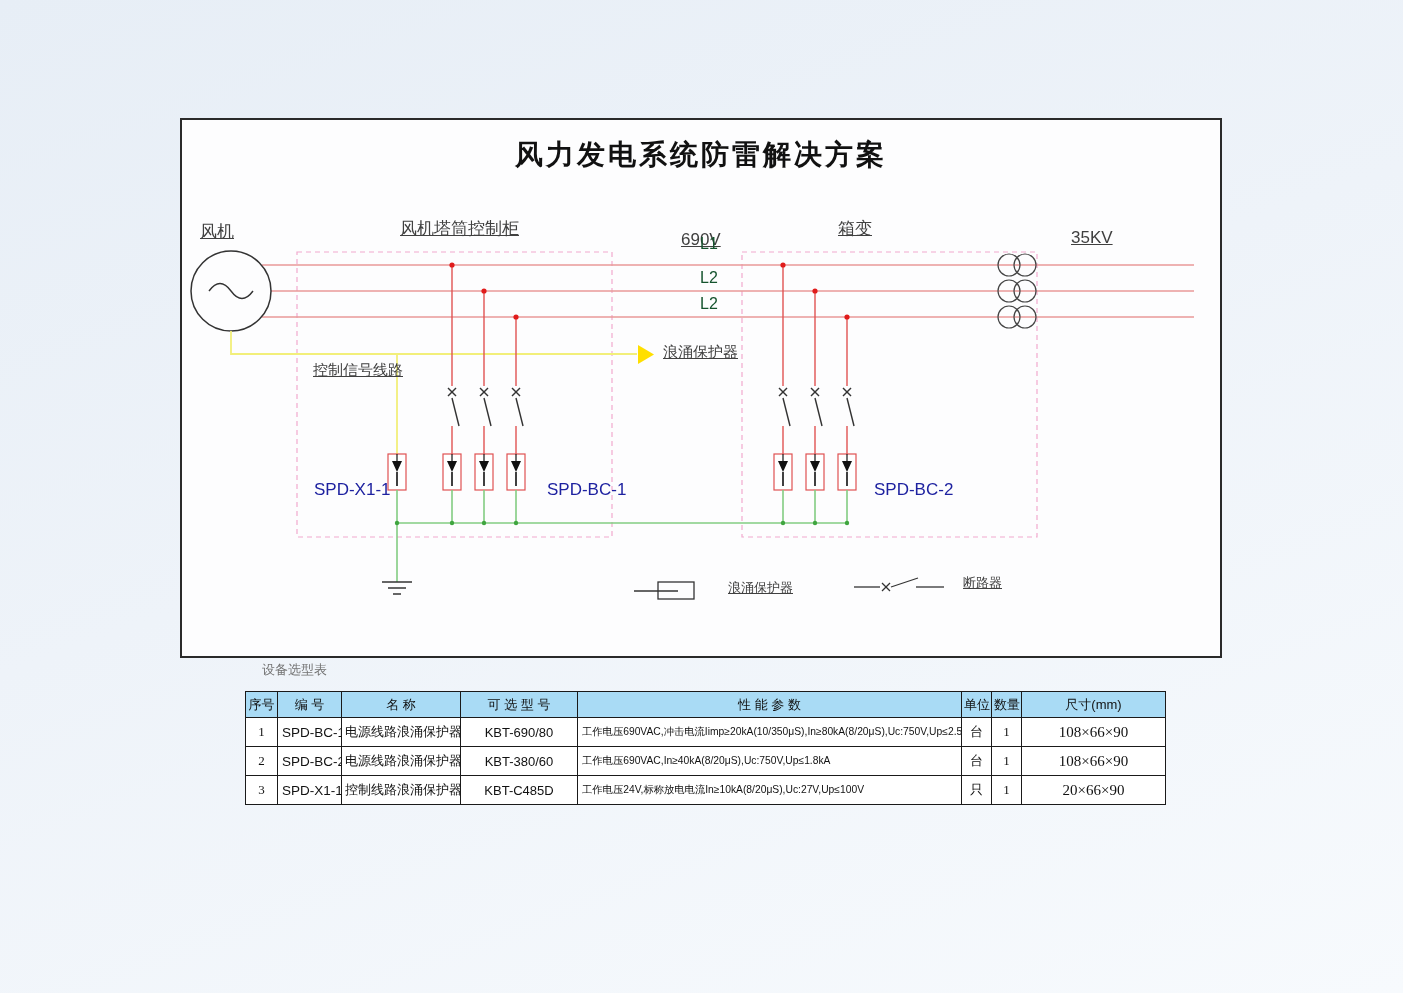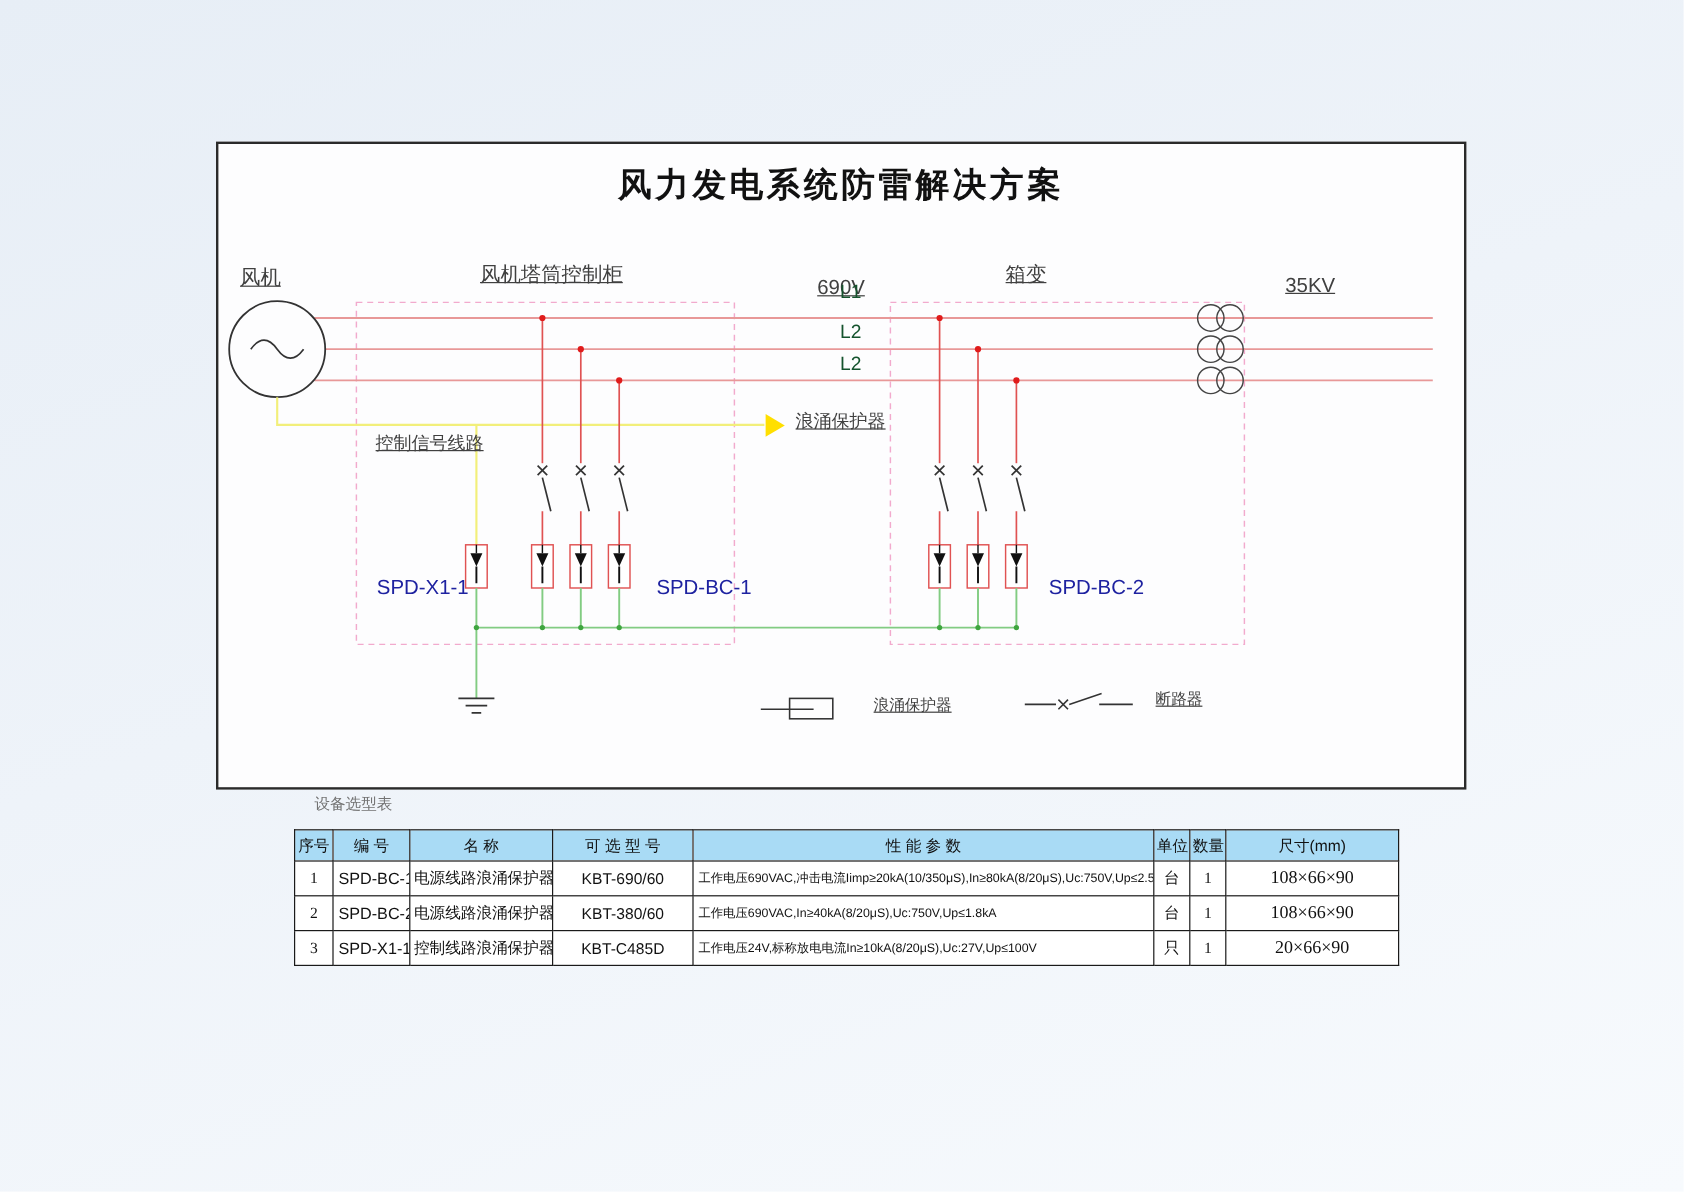--- a/index.html
+++ b/index.html
@@ -225,21 +225,21 @@
         <th>单位</th>
         <th>数量</th>
         <th>尺寸(mm)</th>
       </tr>
     </thead>
     <tbody>
       <tr>
         <td class="cell-qty">1</td>
         <td class="cell-code">SPD-BC-1</td>
         <td>电源线路浪涌保护器</td>
-        <td>KBT-690/60</td>
+        <td>KBT-690/80</td>
         <td class="cell-params">工作电压690VAC,冲击电流Iimp≥20kA(10/350μS),In≥80kA(8/20μS),Uc:750V,Up≤2.5kA</td>
         <td>台</td>
         <td class="cell-qty">1</td>
         <td class="cell-size">108×66×90</td>
       </tr>
       <tr>
         <td class="cell-qty">2</td>
         <td class="cell-code">SPD-BC-2</td>
         <td>电源线路浪涌保护器</td>
         <td>KBT-380/60</td>

